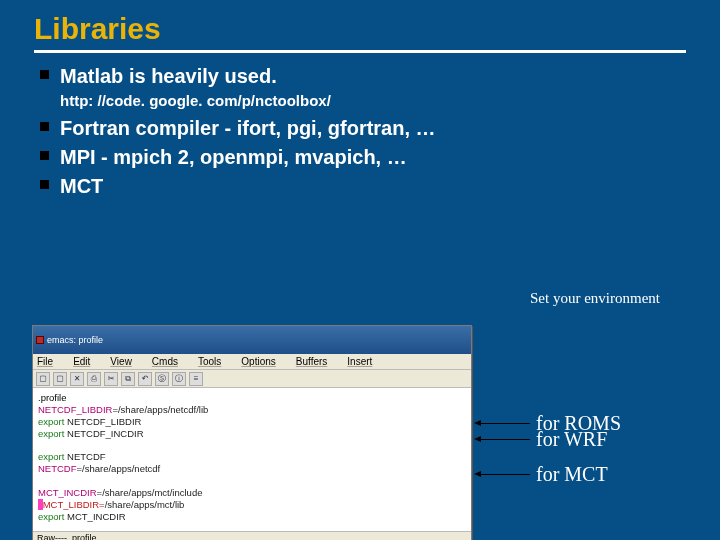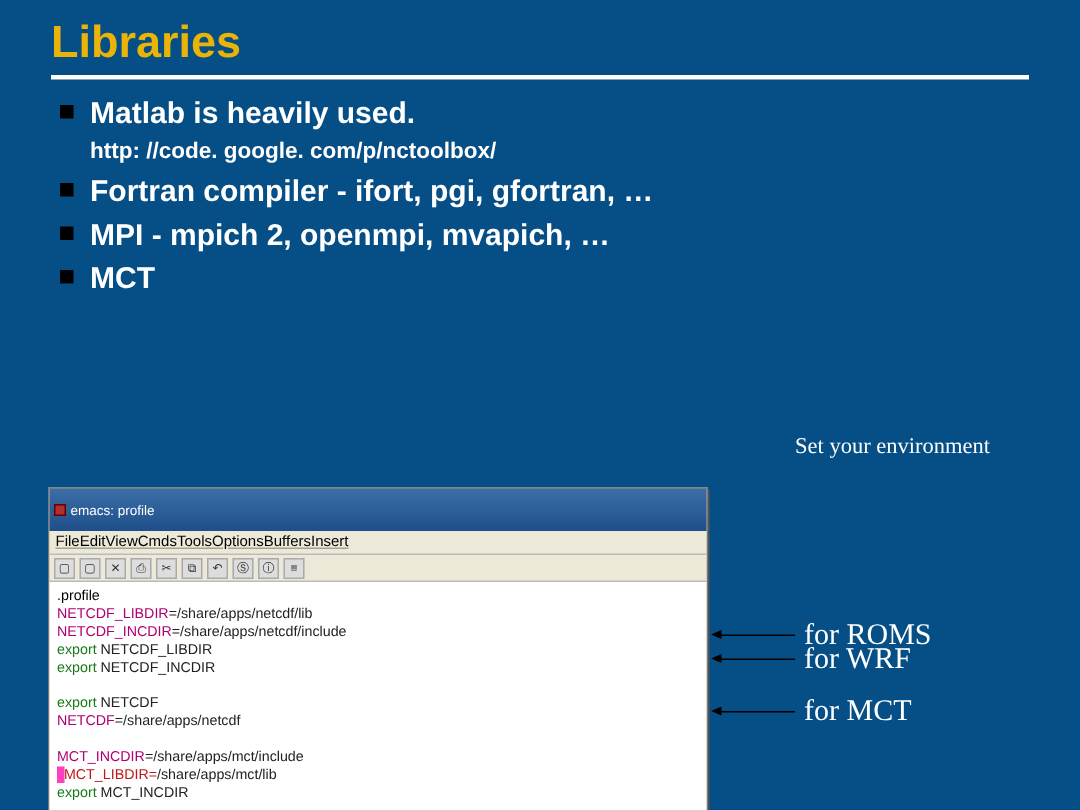--- a/index.html
+++ b/index.html
@@ -87,21 +87,21 @@
   .term-titlebar .icon-sq {
     width: 8px; height: 8px; background: #b03030; border:1px solid #600;
   }
   .term-menu {
     background: #ece9d8;
     border-bottom: 1px solid #bbb;
     padding: 2px 4px;
     font-size: 10px;
     color: #000;
     display: flex;
-    gap: 0;
+    gap: 20px;
   }
   .term-menu span { text-decoration: underline; text-decoration-color: rgba(0,0,0,0.3); }
   .term-toolbar {
     background: #ece9d8;
     border-bottom: 1px solid #bbb;
     height: 18px;
     display:flex;
     align-items:center;
     gap:3px;
     padding:0 3px;
@@ -200,21 +200,20 @@
     <div class="tbtn">✂</div>
     <div class="tbtn">⧉</div>
     <div class="tbtn">↶</div>
     <div class="tbtn">Ⓢ</div>
     <div class="tbtn">ⓘ</div>
     <div class="tbtn">≡</div>
   </div>
   <div class="term-body">
     <div class="path">.profile</div>
     <div><span class="kw-set">NETCDF_LIBDIR</span><span>=/share/apps/netcdf/lib</span></div>
-    <div><span class="kw-set">NETCDF_INCDIR</span><span>=/share/apps/netcdf/include</span></div>
     <div><span class="kw-exp">export</span><span> NETCDF_LIBDIR</span></div>
     <div><span class="kw-exp">export</span><span> NETCDF_INCDIR</span></div>
     <div>&nbsp;</div>
     <div><span class="kw-exp">export</span><span> NETCDF</span></div>
     <div><span class="kw-set">NETCDF</span><span>=/share/apps/netcdf</span></div>
     <div>&nbsp;</div>
     <div><span class="kw-set">MCT_INCDIR</span><span>=/share/apps/mct/include</span></div>
     <div><span class="cursor">&nbsp;</span><span class="kw-hash">MCT_LIBDIR=</span><span>/share/apps/mct/lib</span></div>
     <div><span class="kw-exp">export</span><span> MCT_INCDIR</span></div>
   </div>

